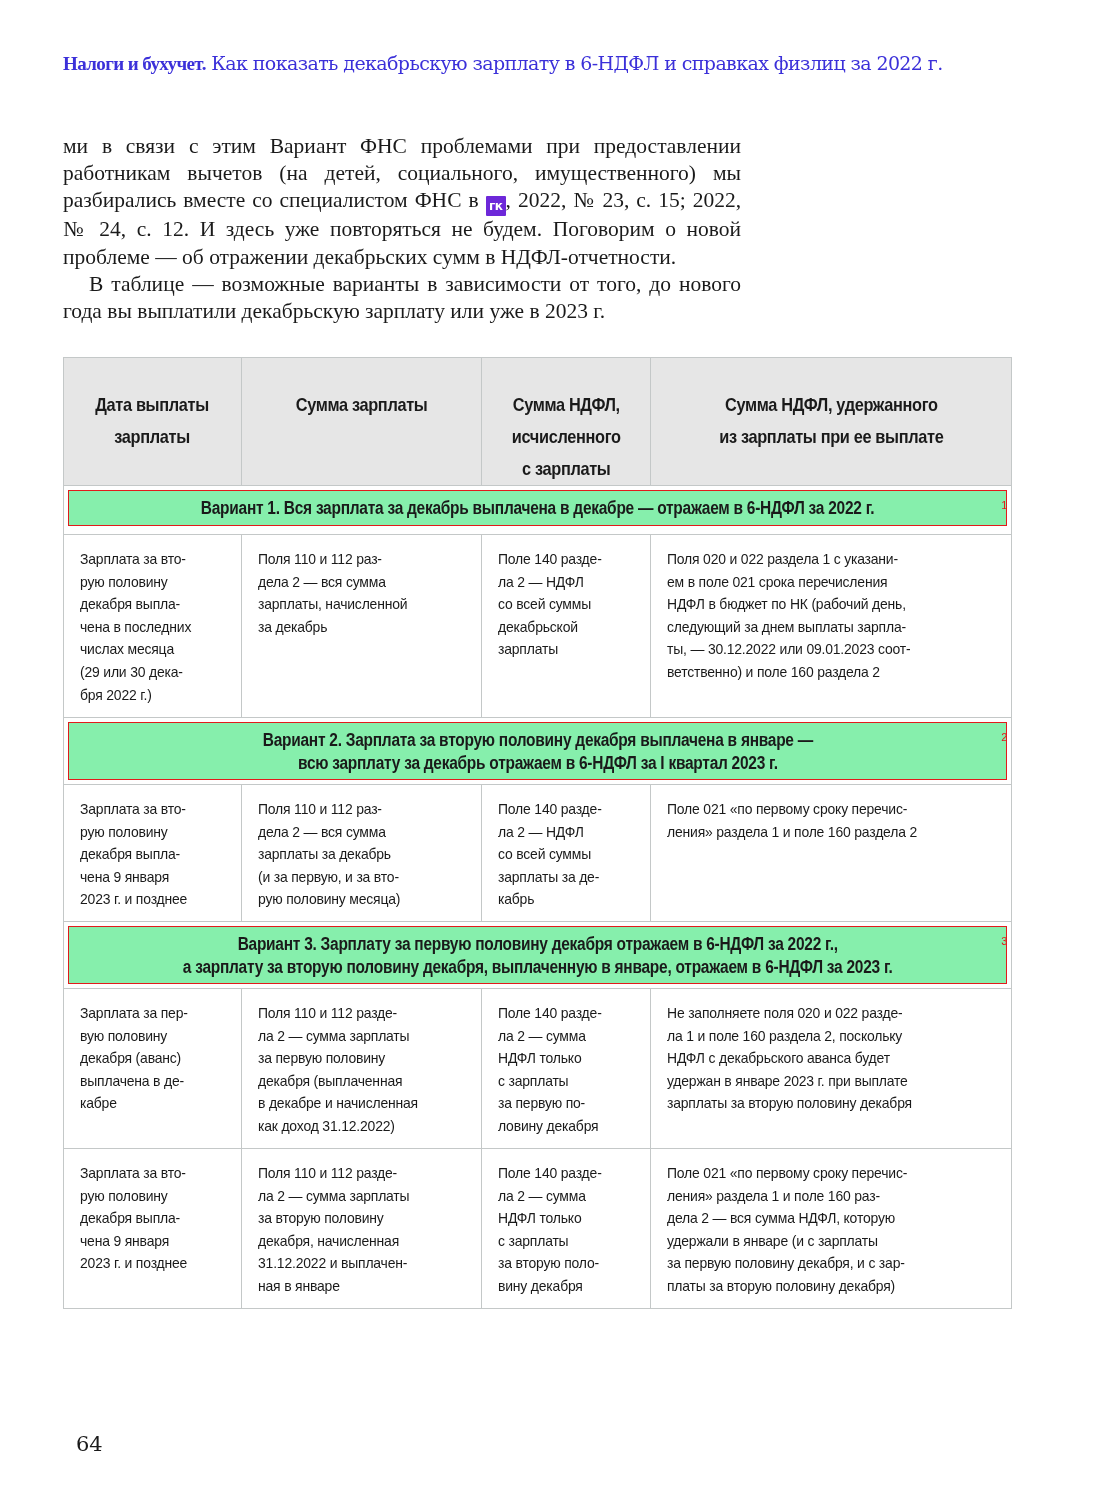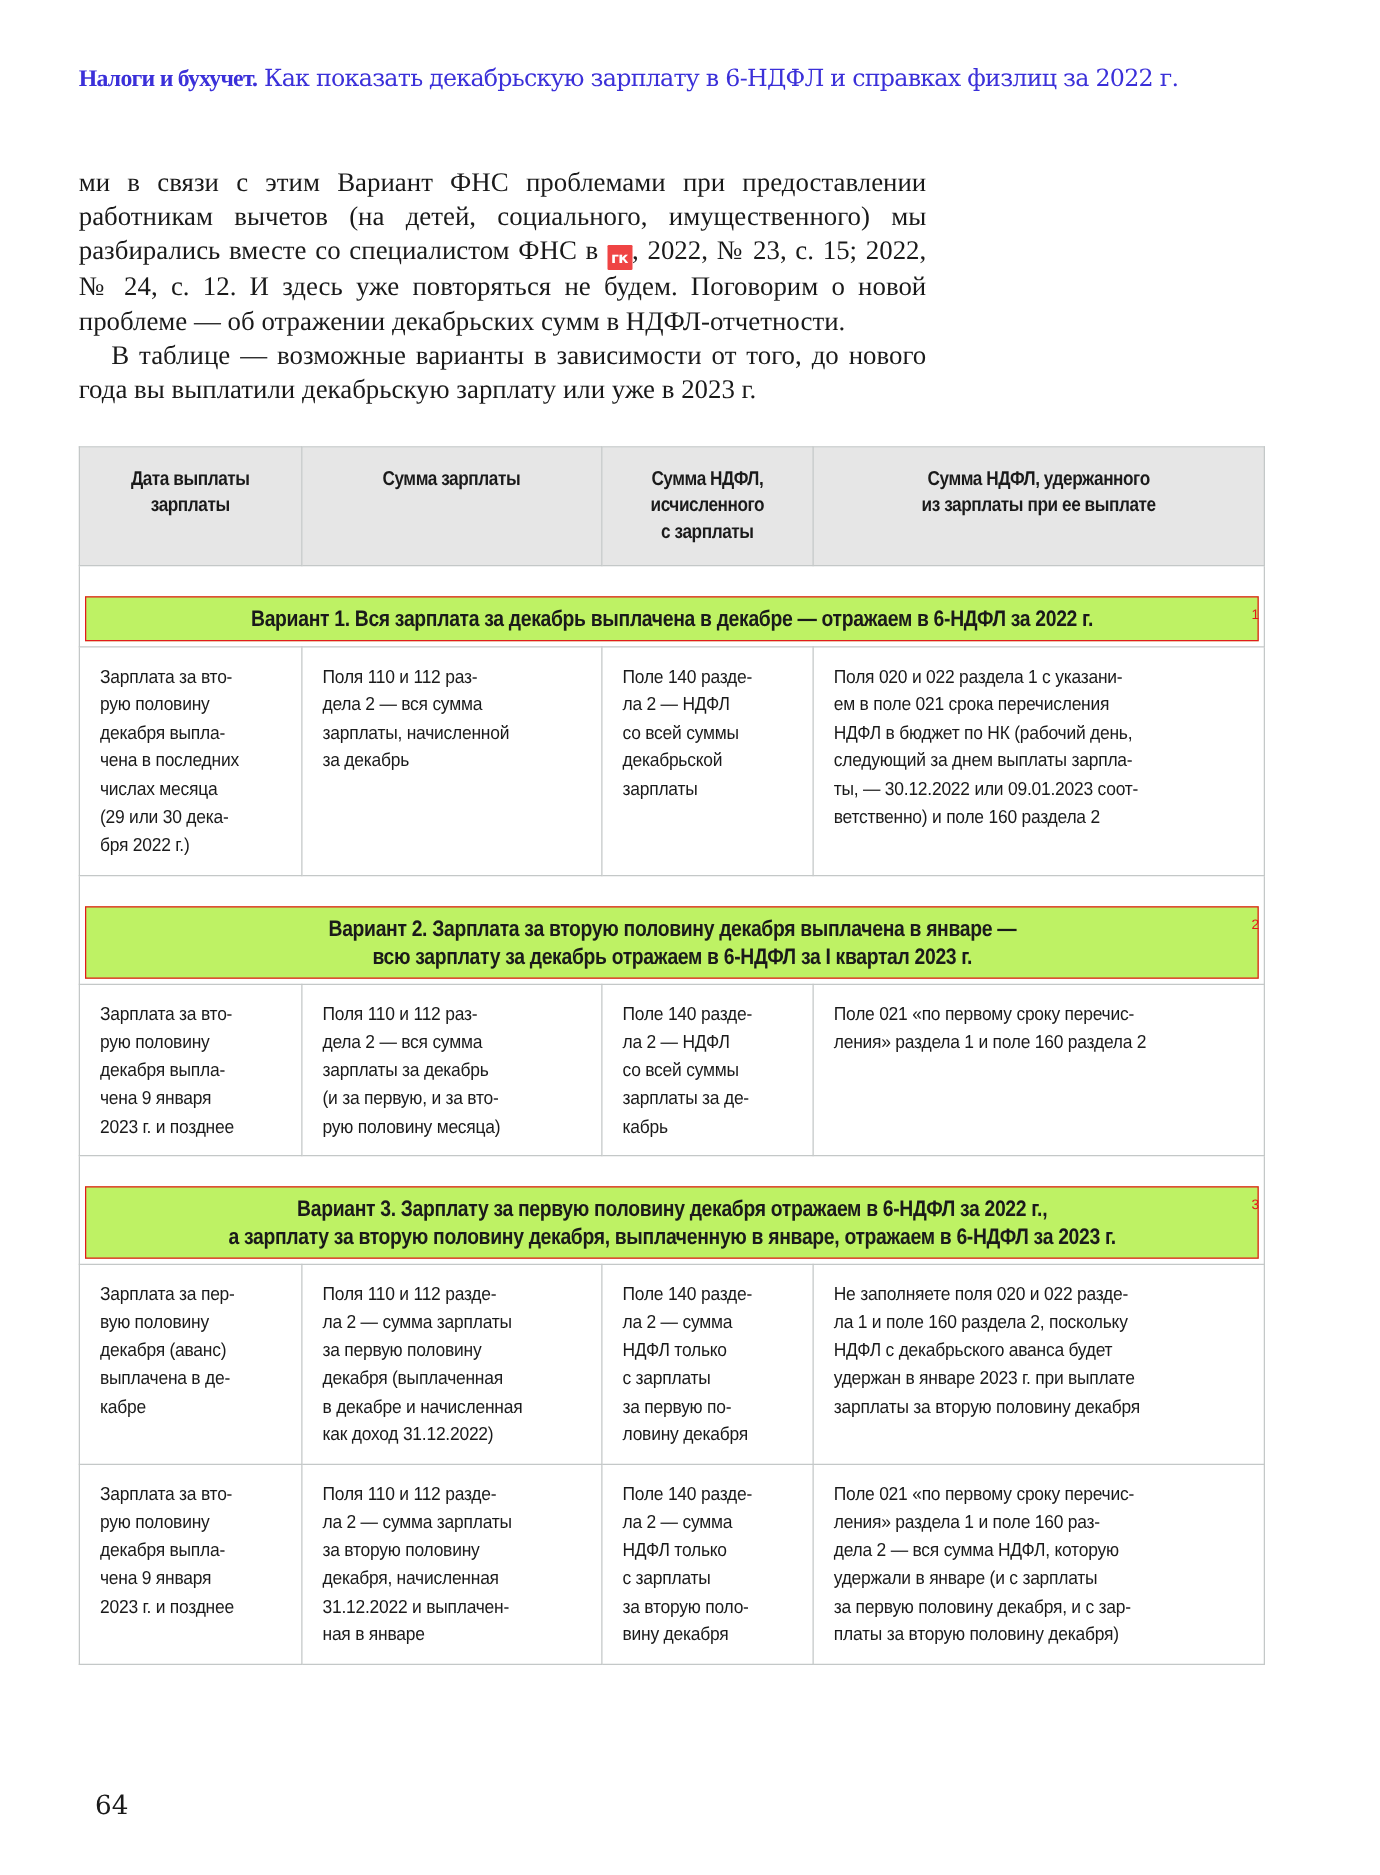--- a/index.html
+++ b/index.html
@@ -11,42 +11,42 @@
   }
   .running-head .section { font-weight: bold; font-family: Liberation Serif, serif; }
   .body-text {
     position: absolute; left: 63px; top: 133px; width: 678px;
     font-family: "Liberation Serif", serif; font-size: 21.5px; line-height: 27.2px; color: #1a1a1a;
     text-align: justify;
   }
   .body-text p { margin: 0; }
   .body-text p.indent { text-indent: 26px; }
   .gk-logo {
-    display: inline-block; width: 20px; height: 20px; background: #ef4444; color: #fff;
+    display: inline-block; width: 20px; height: 20px; background: #6d28d9; color: #fff;
     font-family: "DejaVu Sans", sans-serif; font-size: 12px; font-weight: bold; line-height: 20px;
     text-align: center; vertical-align: -3px; border-radius: 1px; letter-spacing: -0.5px;
   }
   table.main {
     position: absolute; left: 63px; top: 357px; width: 948px;
     border-collapse: collapse; table-layout: fixed;
     font-family: "Liberation Sans", sans-serif; color: #1a1a1a;
   }
   table.main td, table.main th { border: 1.5px solid #c4c8c8; vertical-align: top; }
   col.c1 { width: 178px; } col.c2 { width: 240px; } col.c3 { width: 169px; } col.c4 { width: 361px; }
   th {
-    background: #e6e6e6; font-size: 16px; font-weight: bold; text-align: center;
-    line-height: 21px; padding: 15px 8px 0 8px; height: 79px; letter-spacing: -0.4px;
+    background: #e6e6e6; font-size: 19px; font-weight: bold; text-align: center;
+    line-height: 32px; padding: 31px 8px 0 8px; height: 79px; letter-spacing: -0.4px;
     transform-origin: center;
   }
   th span { display: inline-block; transform: scaleX(0.86); }
   td.variant-cell { padding: 4px 4px; height: 40px; background: #fff; }
   .variant-box {
-    position: relative; border: 1.5px solid #e21b1b; background: #bef264;
+    position: relative; border: 1.5px solid #e21b1b; background: #86efac;
     text-align: center; font-weight: bold; font-size: 18px; line-height: 22.5px;
-    padding: 6px 10px 5px 10px; letter-spacing: -0.3px; margin-top: 20px;
+    padding: 6px 10px 5px 10px; letter-spacing: -0.3px;
   }
   .variant-box .vt { display: inline-block; transform: scaleX(0.86); white-space: pre-line; }
   .variant-box .marker {
     position: absolute; right: -1px; top: 3px; color: #e21b1b; font-size: 11px; font-weight: normal;
   }
   td.sub-cell {
     text-align: center; font-size: 18px; height: 44px; line-height: 44px; padding: 0; letter-spacing: -0.3px;
   }
   td.sub-cell span { display: inline-block; transform: scaleX(0.88); }
   td.cell {

